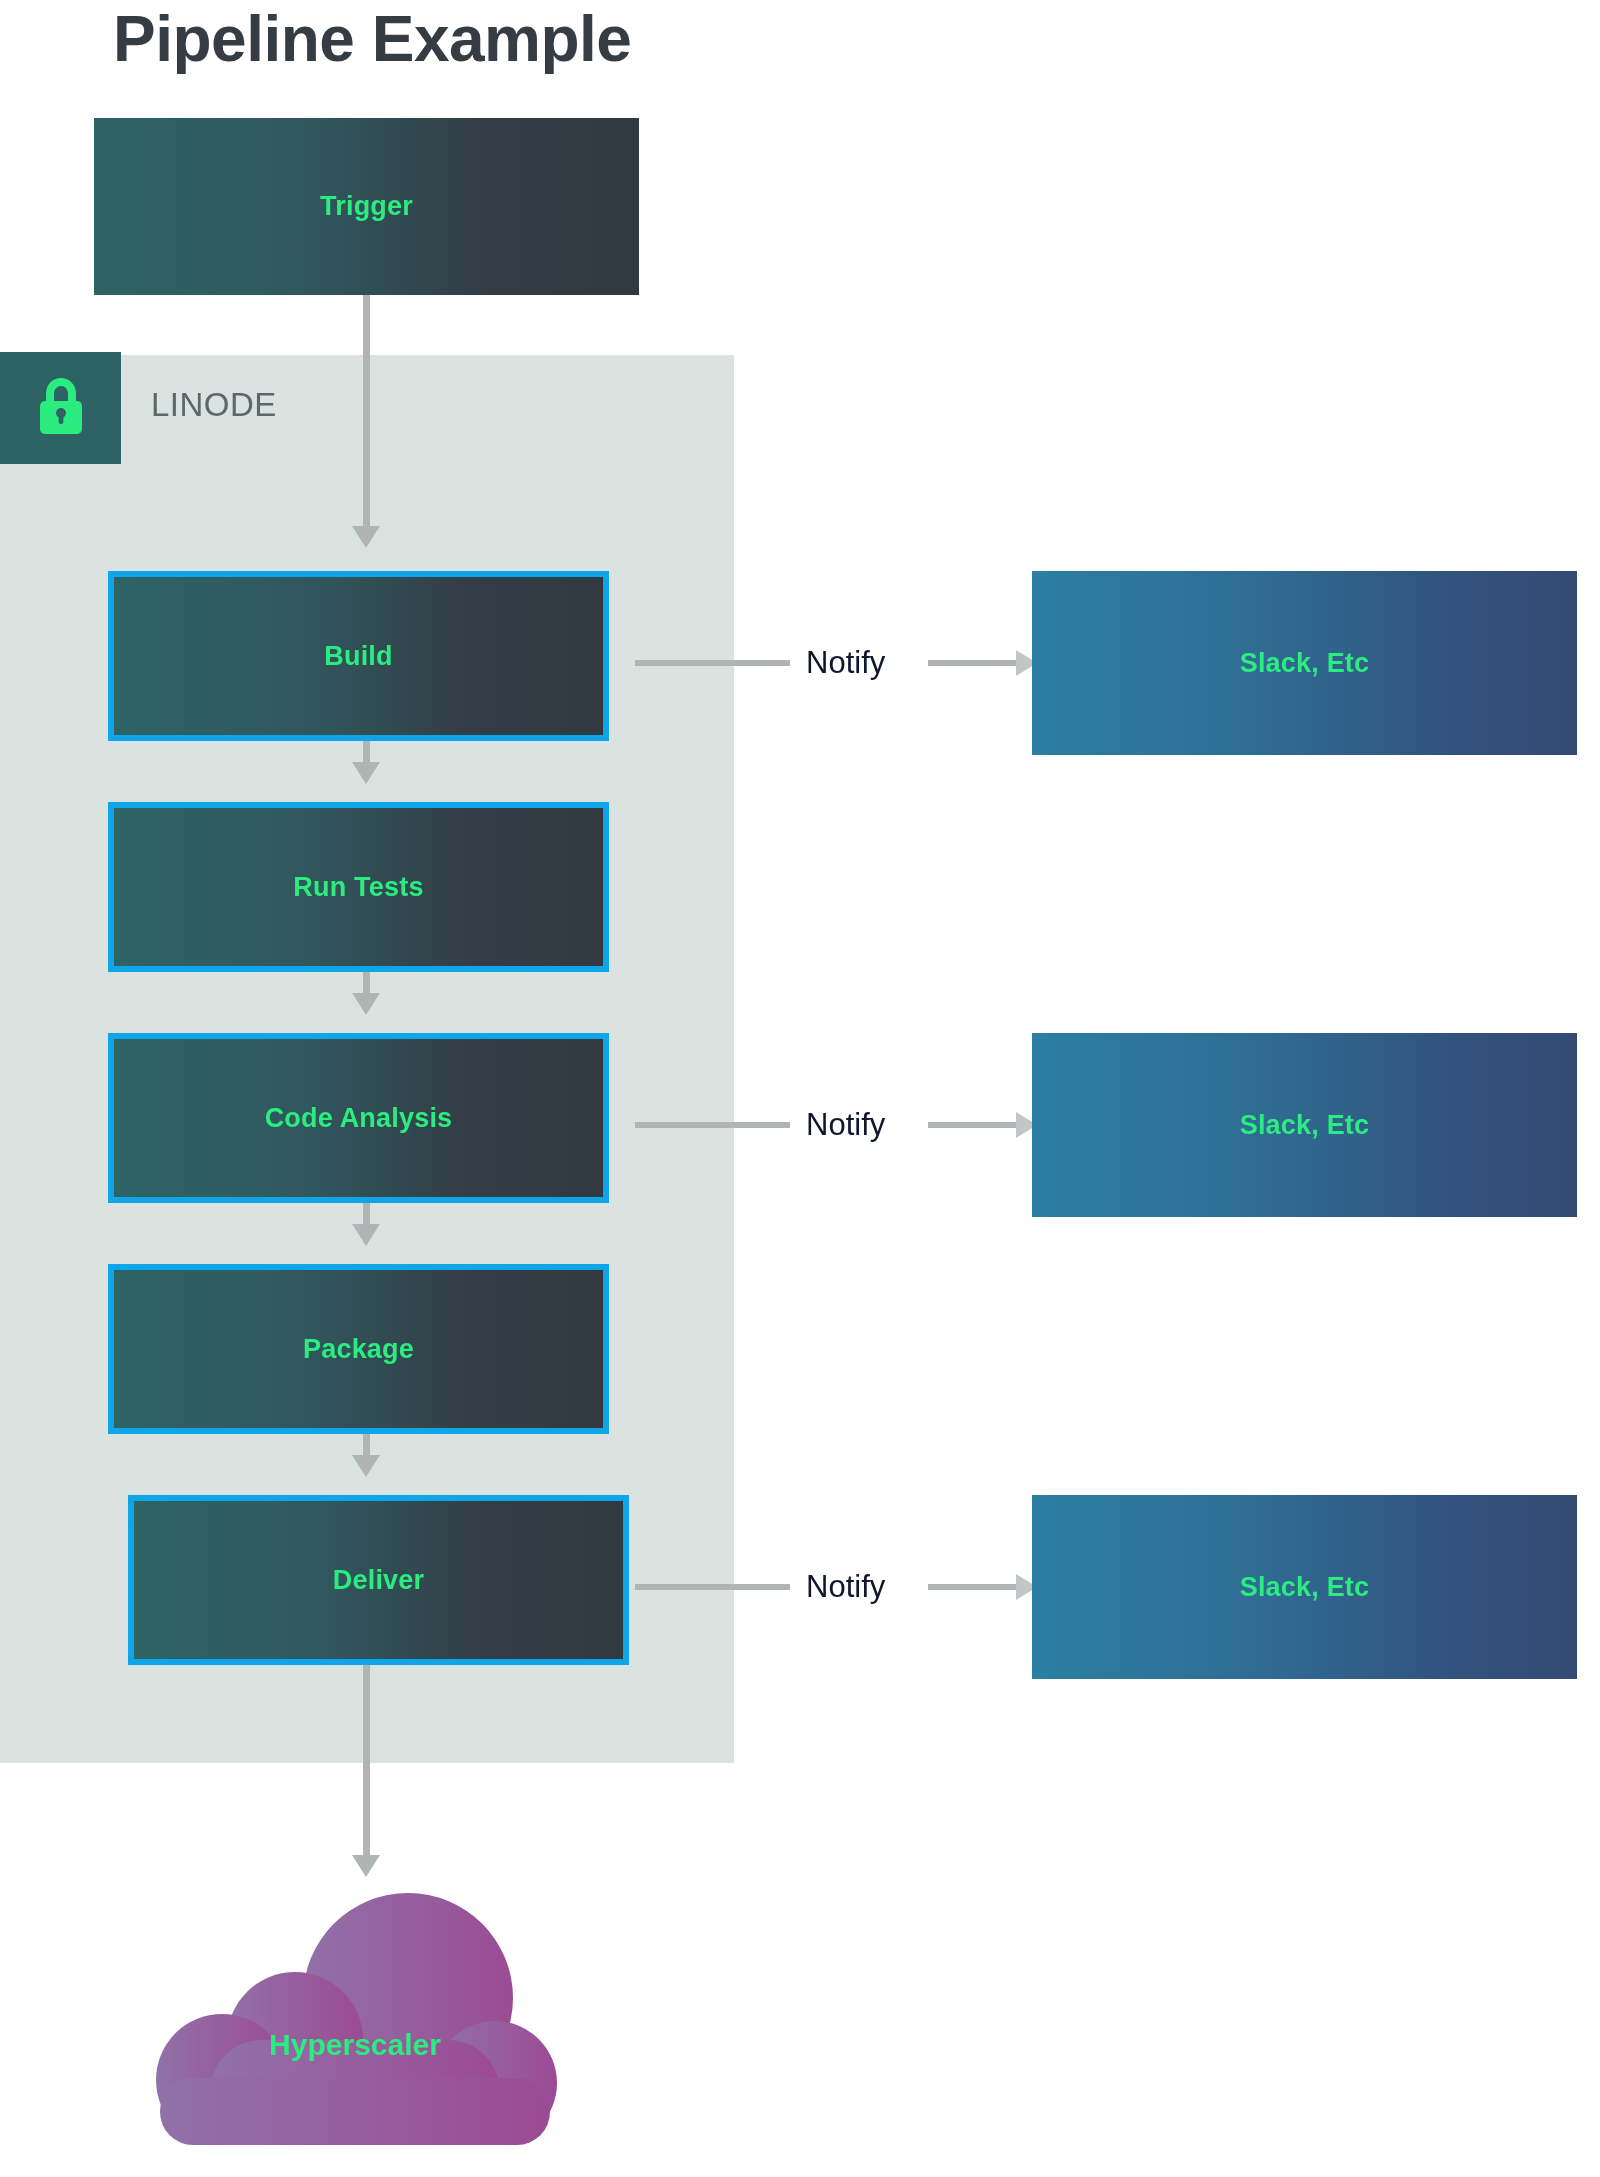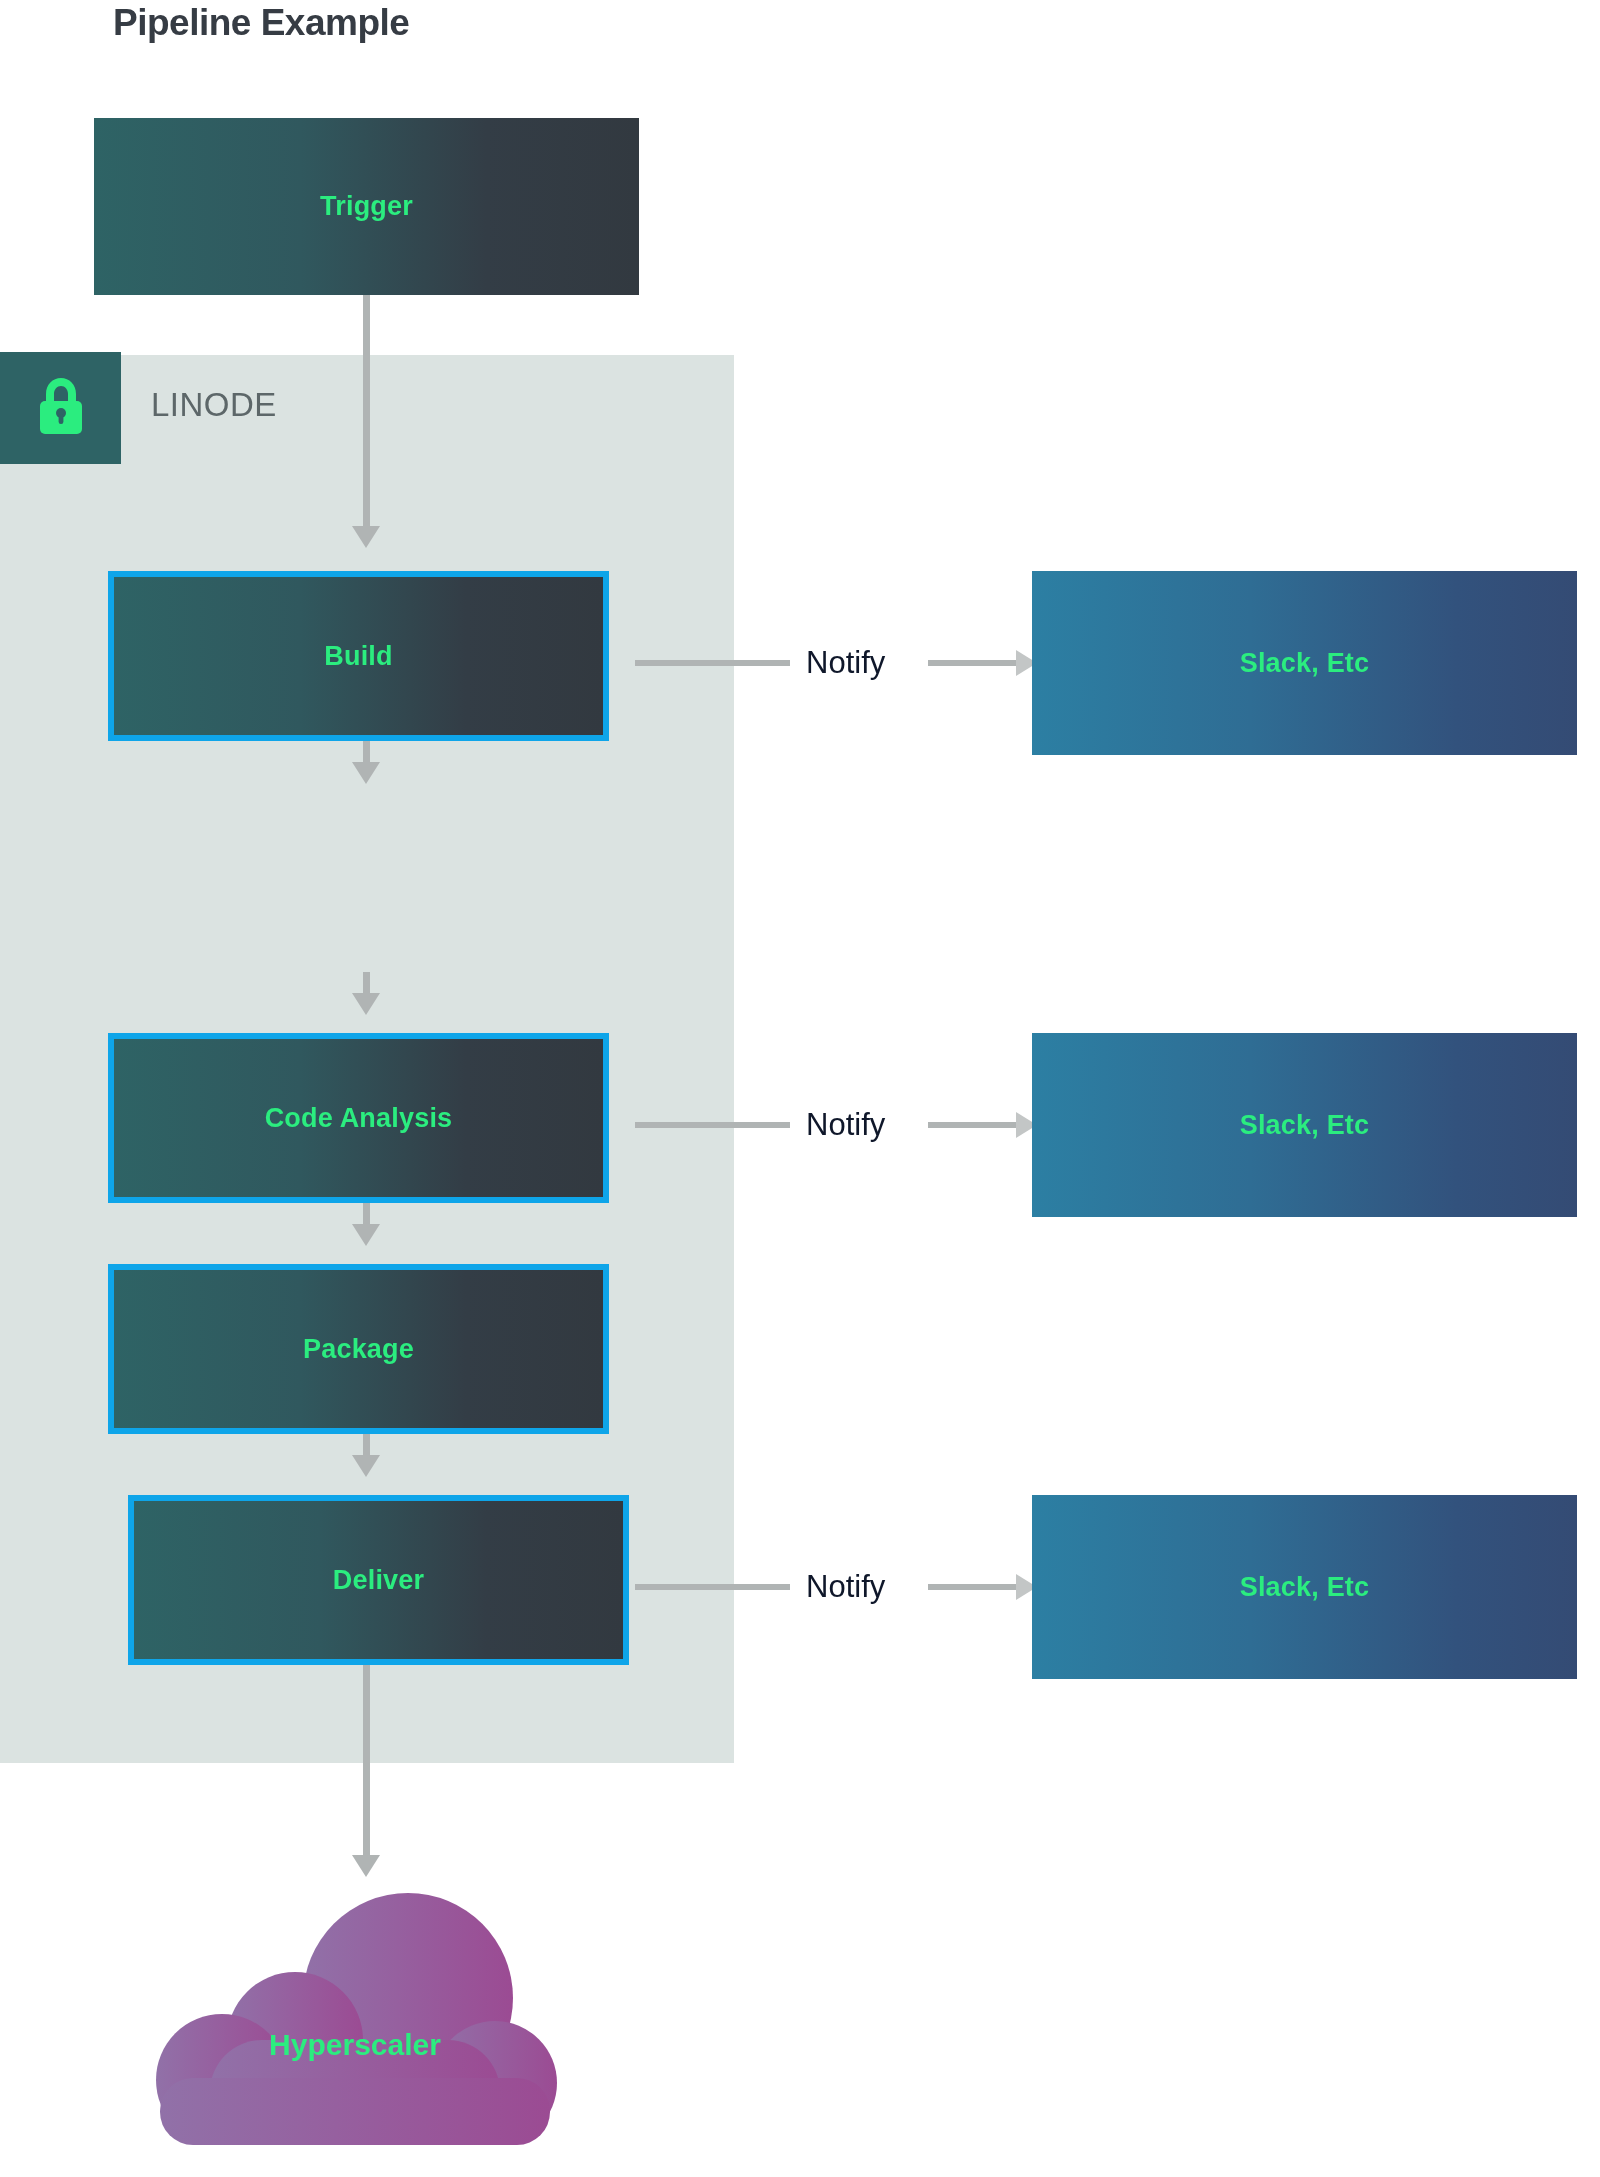--- a/index.html
+++ b/index.html
@@ -16,21 +16,21 @@
     height: 2177px;
     background: #ffffff;
     overflow: hidden;
   }
 
   
   .page-title {
     position: absolute;
     left: 113px;
     top: 2px;
-    font-size: 37px;
+    font-size: 64px;
     font-weight: bold;
     color: #363c44;
     letter-spacing: -0.5px;
     white-space: nowrap;
   }
 
   
   .linode-zone {
     position: absolute;
     left: 0px;
@@ -193,20 +193,25 @@
   <div class="arrowhead-down" style="left:352px; top:526px;"></div>
 
   <div class="node-box stage-box" style="top:571px;">
     <div class="stage-inner">
       <span class="node-label">Build</span>
     </div>
   </div>
   <div class="vline" style="left:363px; top:741px; height:36px;"></div>
   <div class="arrowhead-down" style="left:352px; top:762px;"></div>
 
+  <div class="node-box stage-box" style="top:802px;">
+    <div class="stage-inner">
+      <span class="node-label">Run Tests</span>
+    </div>
+  </div>
   <div class="vline" style="left:363px; top:972px; height:36px;"></div>
   <div class="arrowhead-down" style="left:352px; top:993px;"></div>
 
   <div class="node-box stage-box" style="top:1033px;">
     <div class="stage-inner">
       <span class="node-label">Code Analysis</span>
     </div>
   </div>
   <div class="vline" style="left:363px; top:1203px; height:36px;"></div>
   <div class="arrowhead-down" style="left:352px; top:1224px;"></div>

